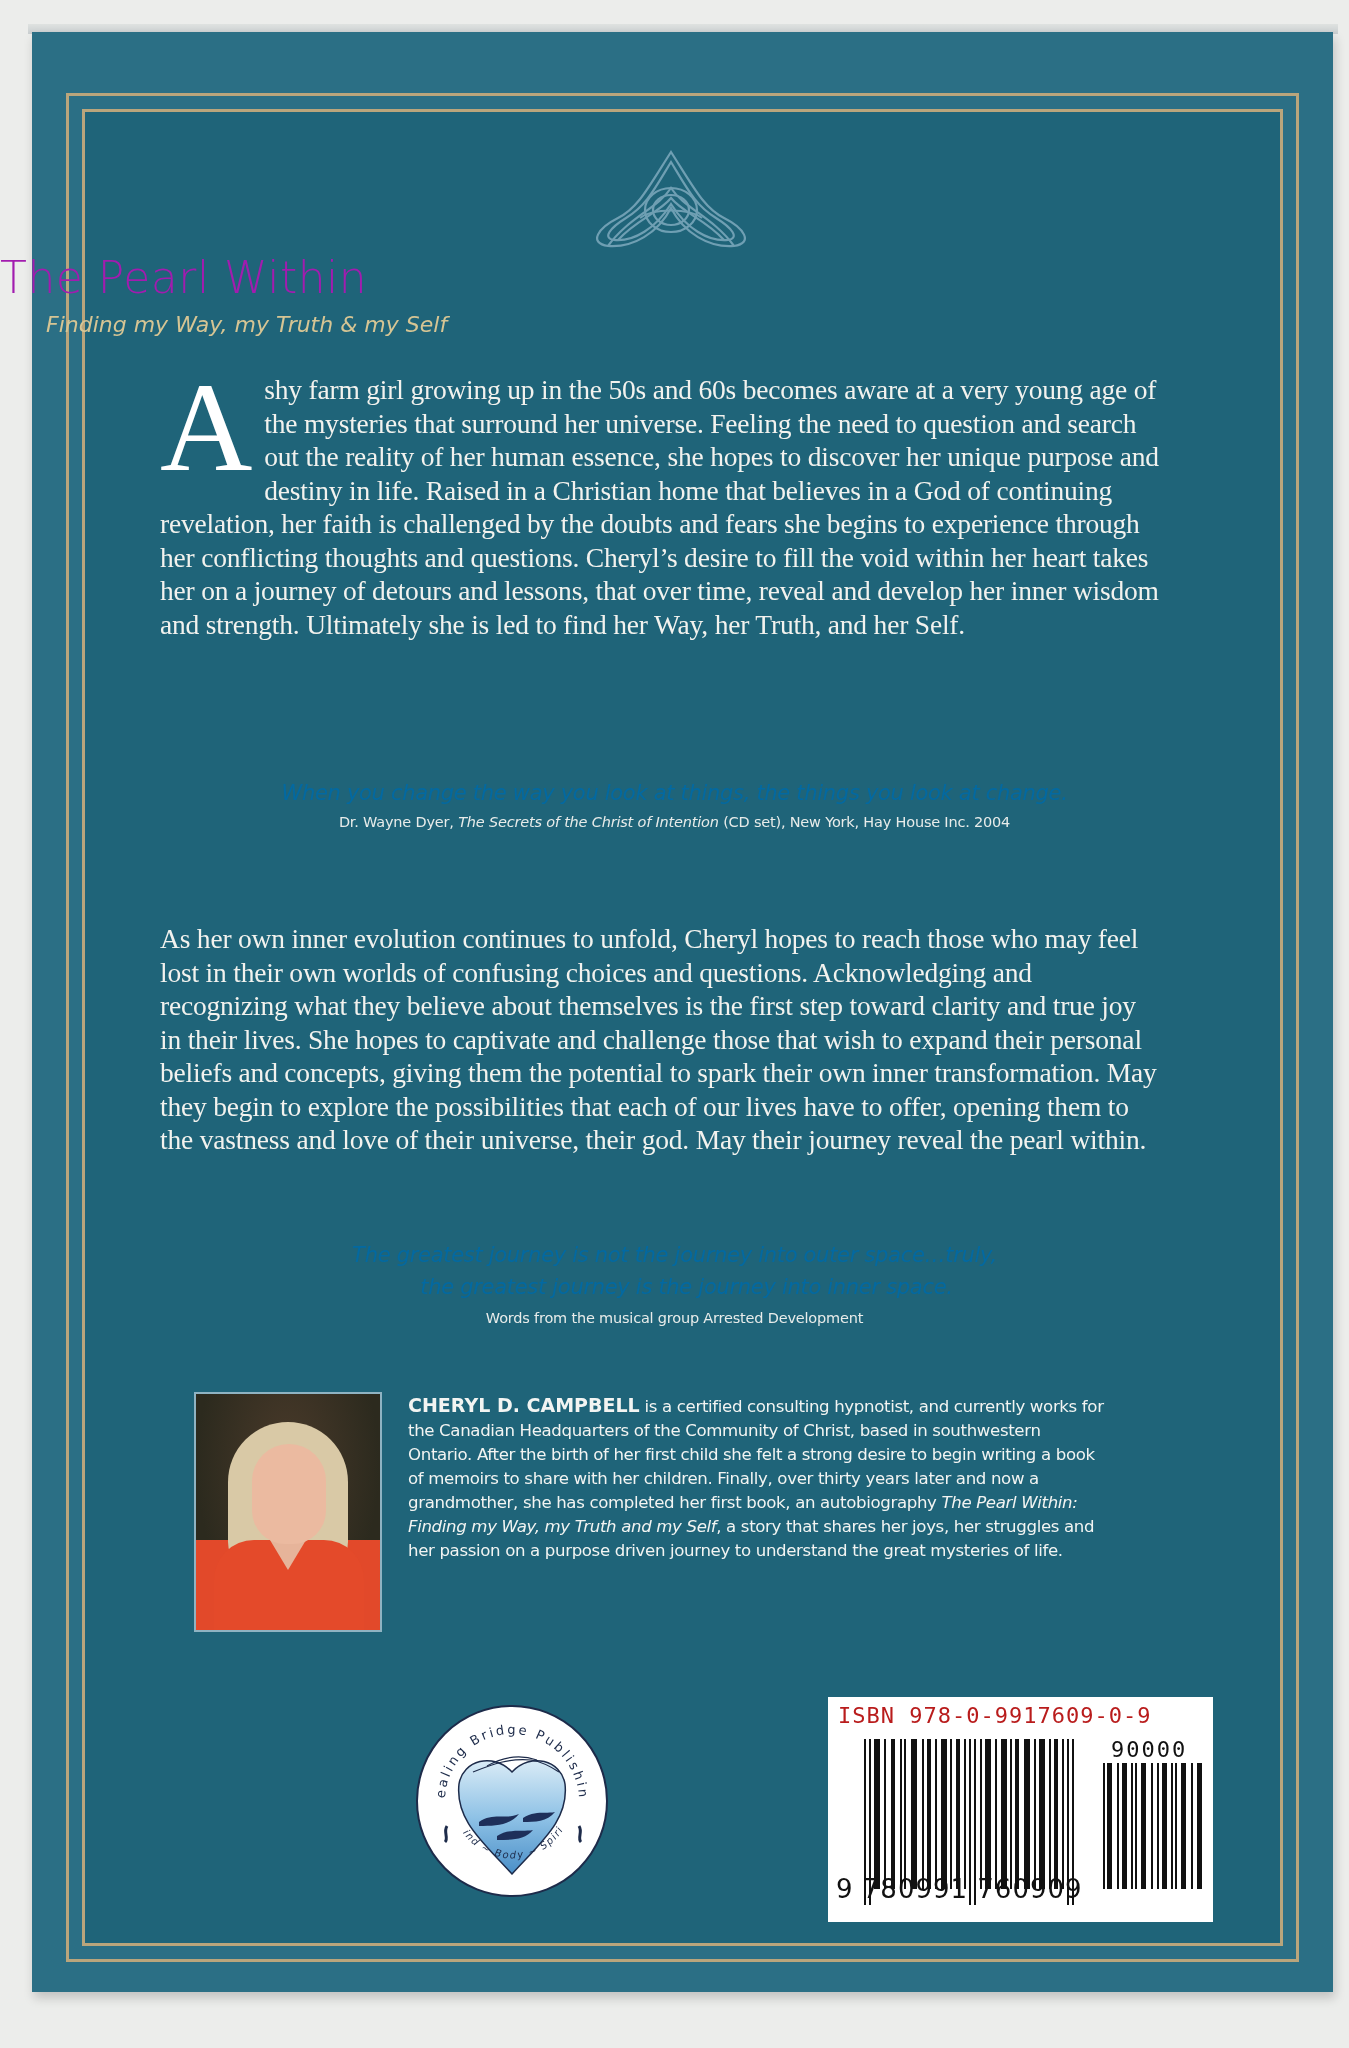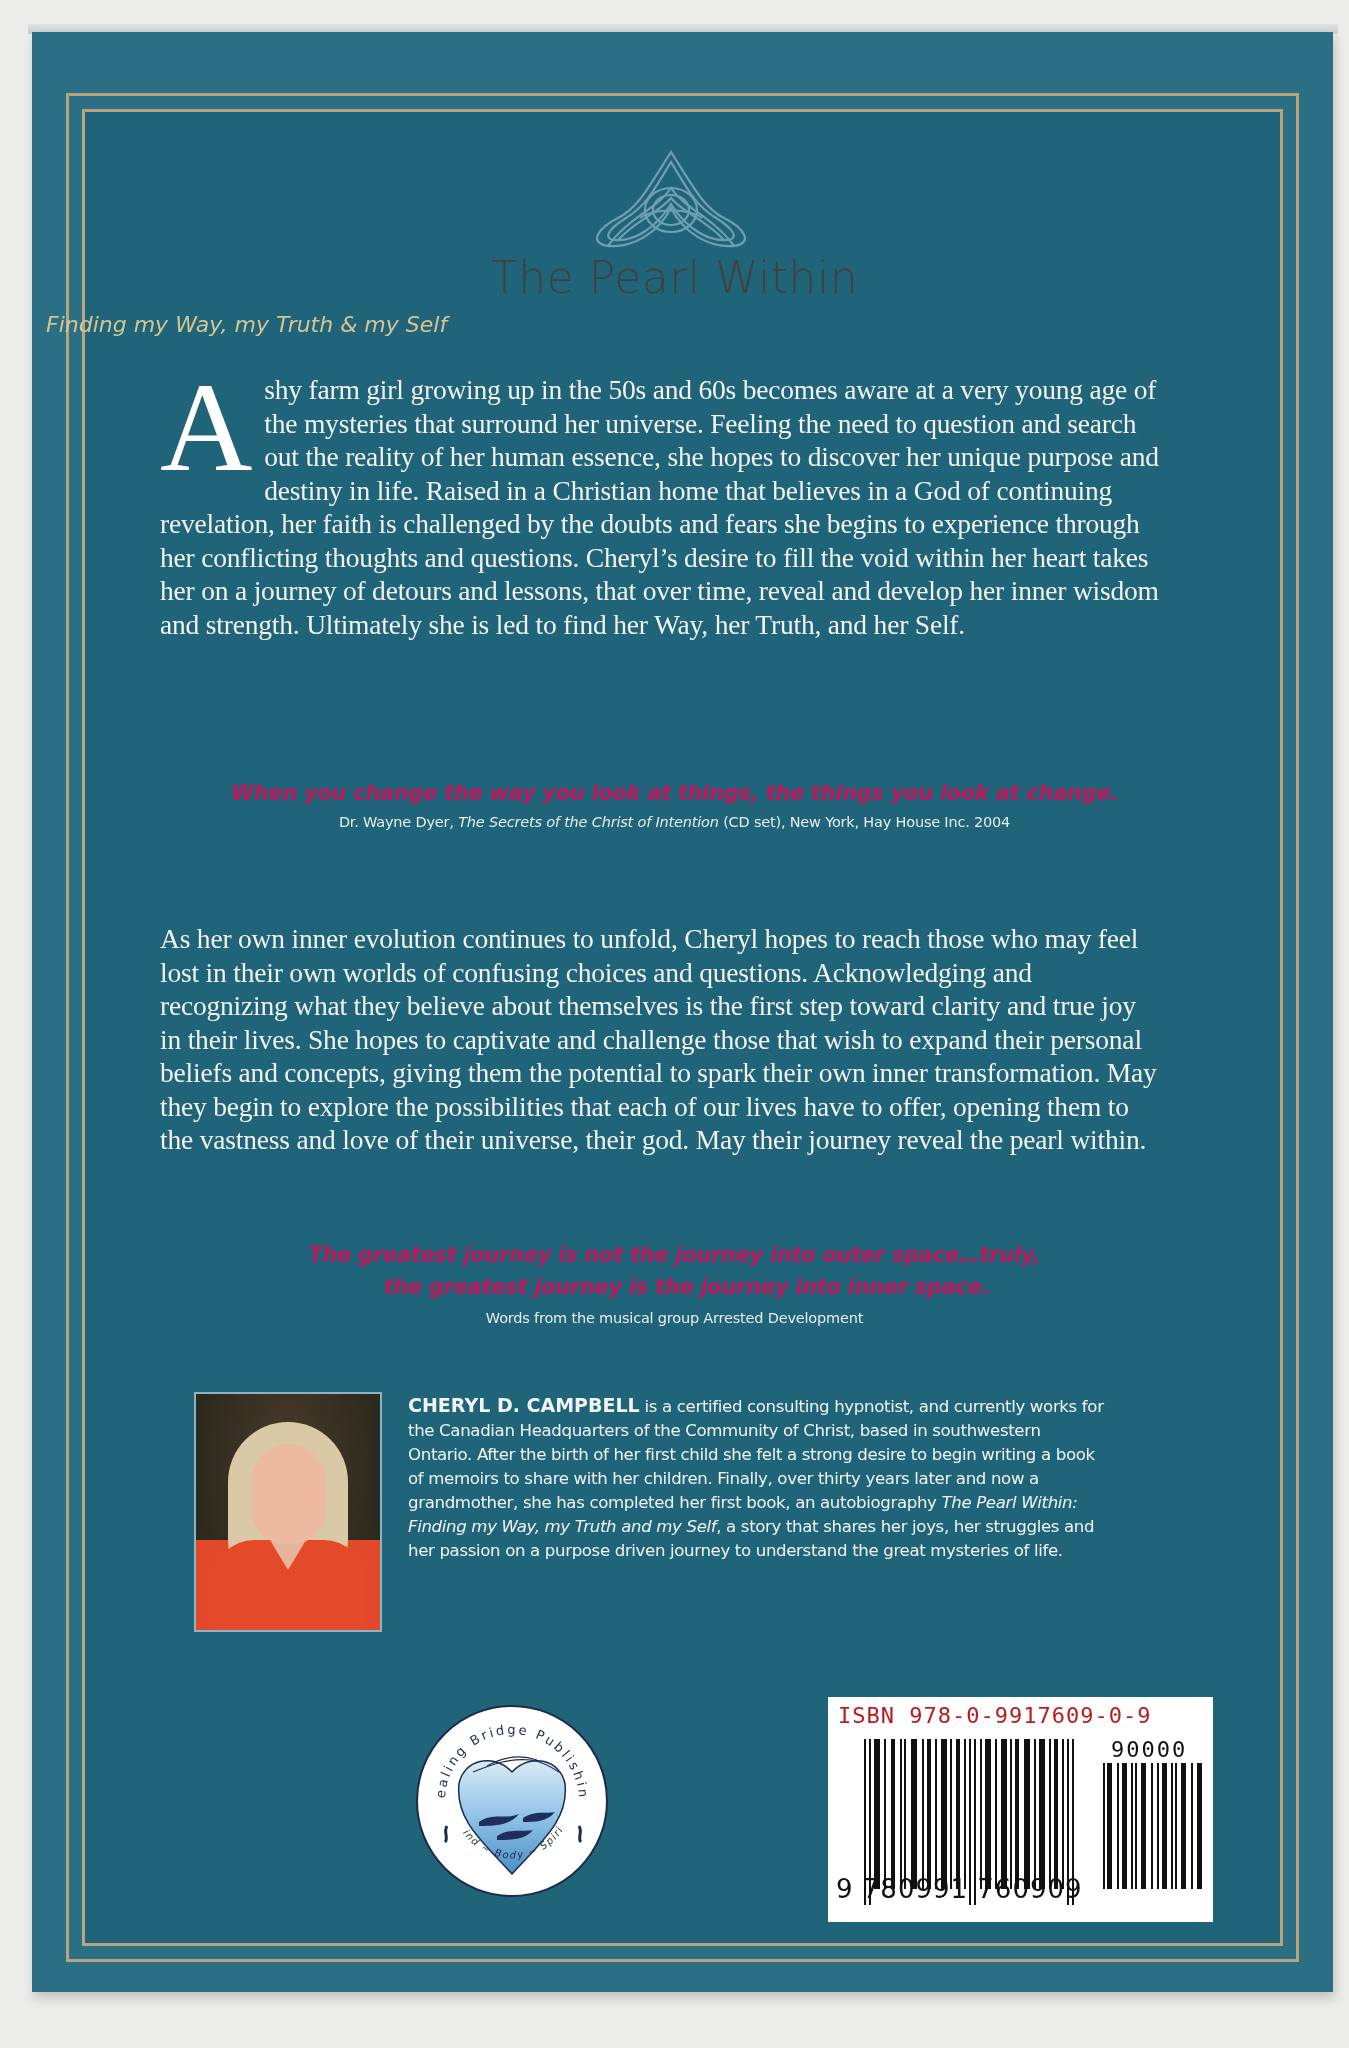--- a/index.html
+++ b/index.html
@@ -24,22 +24,22 @@
   .frame-inner {
     position: absolute; left: 13px; top: 13px; right: 13px; bottom: 13px;
     border: 3px solid #b9a57c;
     background: #1f6479;
   }
   .content { position: absolute; left: 0; top: 0; width: 1349px; height: 2048px; }
 
   .knot { position: absolute; left: 578px; top: 148px; width: 186px; height: 102px; }
 
   .title {
-    position: absolute; left: 0; width: 1349px; top: 252px; text-align: center;
-    color: #404040; font-family: "DejaVu Sans", sans-serif; font-weight: 300;
+    position: absolute; left: 0; width: 1349px; top: 252px; text-align: left;
+    color: #a21caf; font-family: "DejaVu Sans", sans-serif; font-weight: 300;
     font-size: 44px; letter-spacing: 0.5px;
   }
   .subtitle {
     position: absolute; left: 0; width: 1349px; top: 312px; text-align: left;
     color: #d6c594; font-family: "DejaVu Sans", sans-serif; font-style: italic;
     font-size: 22px;
     padding-left: 46px;
   }
 
   .body-text {
@@ -50,22 +50,22 @@
   }
   .p1 { top: 373px; }
   .dropcap {
     float: left; font-size: 128px; line-height: 96px; margin: 6px 12px 0 0;
     color: #ffffff;
   }
   .indent { text-indent: 36px; display: block; }
 
   .quote {
     position: absolute; left: 0; width: 1349px; text-align: center;
-    color: #be185d; font-family: "DejaVu Sans", sans-serif;
-    font-weight: bold; font-style: italic; font-size: 21px; letter-spacing: -0.3px;
+    color: #0369a1; font-family: "DejaVu Sans", sans-serif;
+    font-weight: normal; font-style: italic; font-size: 21px; letter-spacing: -0.3px;
   }
   .cite {
     position: absolute; left: 0; width: 1349px; text-align: center;
     color: #e8ecea; font-family: "DejaVu Sans", sans-serif; font-size: 14.5px;
     letter-spacing: -0.2px;
   }
   .cite i { font-style: italic; }
 
   .p3 { top: 905px; margin-top: 17px; }
 

